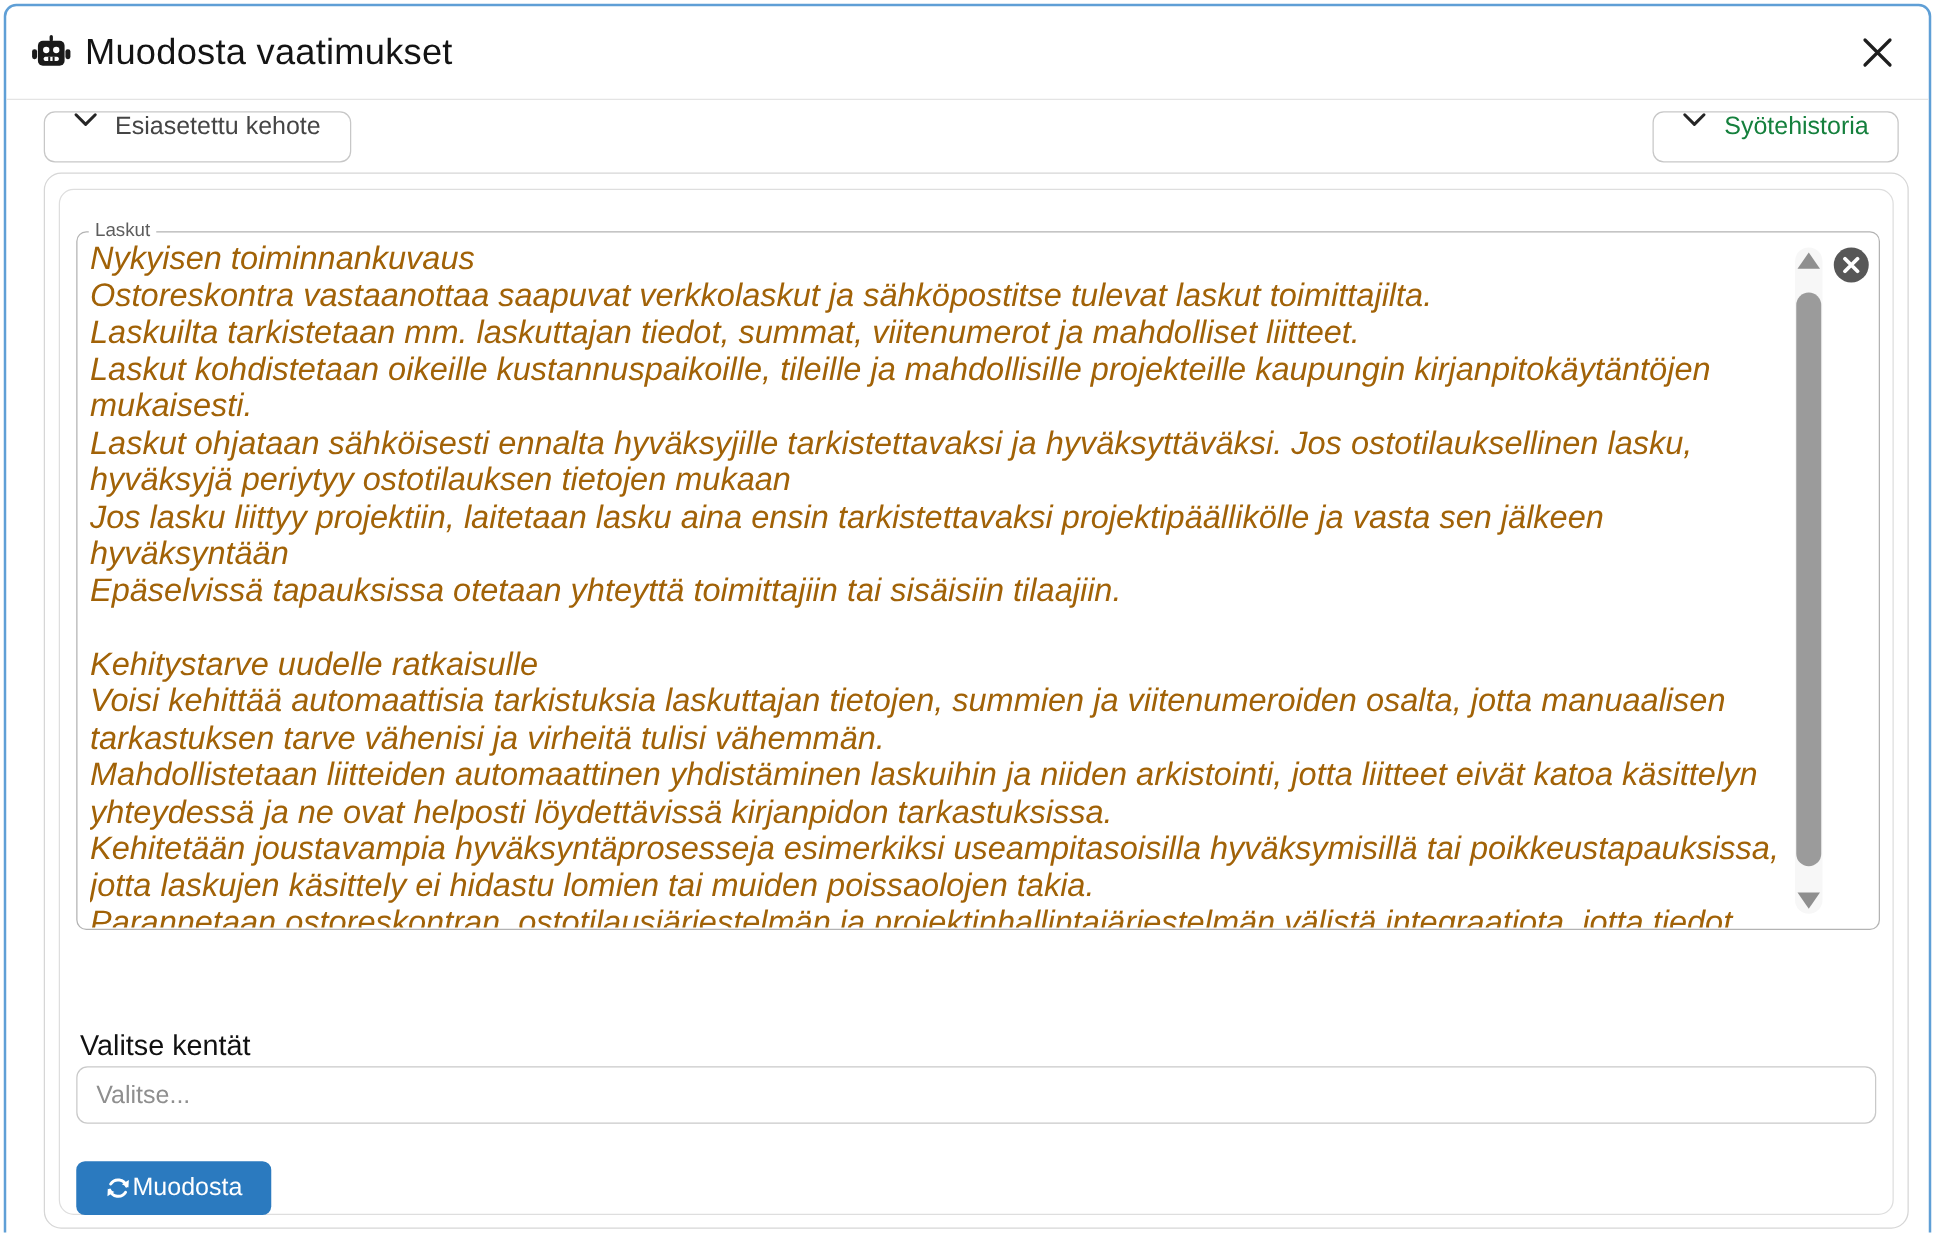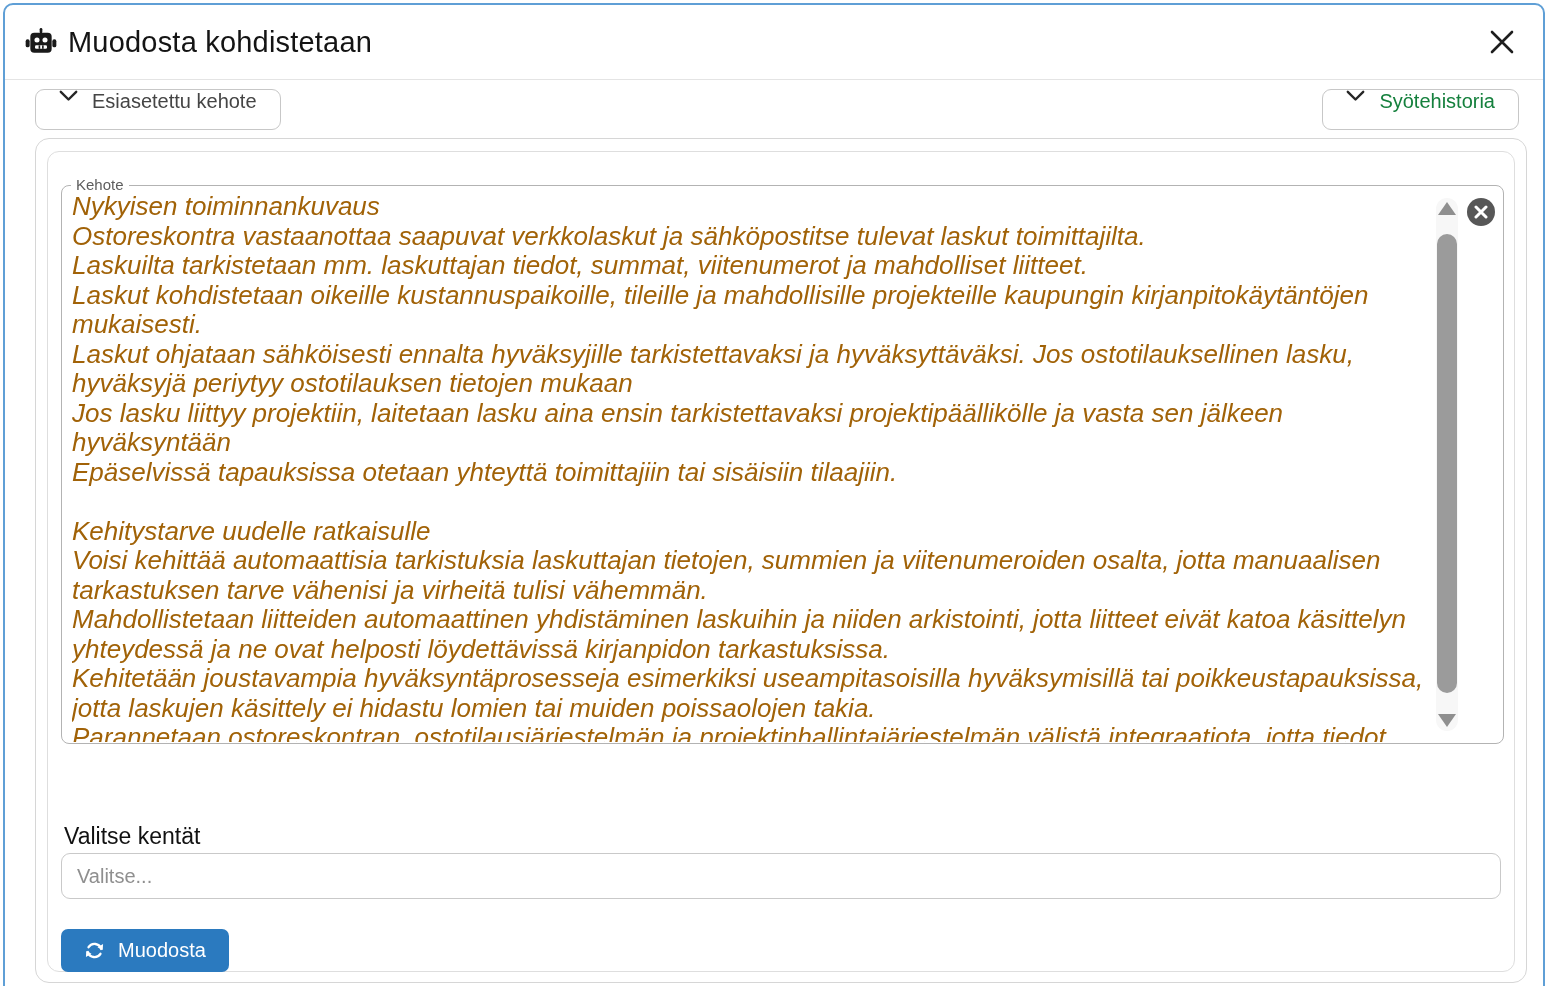--- a/index.html
+++ b/index.html
@@ -69,42 +69,42 @@
   .select-label{position:absolute;left:16px;top:671px;font-size:23px;color:#111;}
   .select-input{
     position:absolute;left:13px;top:701px;width:1440px;height:46px;box-sizing:border-box;
     border:1px solid #c9c9c9;border-radius:9px;font-size:20px;padding:0 15px;color:#15803d;
     font-family:"Liberation Sans",sans-serif;outline:none;
   }
   .select-input::placeholder{color:#8f8f8f;}
   .generate-btn{
     position:absolute;left:13px;top:777px;height:43px;padding:0 23px;
     background:var(--accent,#2b7abf);color:#fff;border:none;border-radius:7px;
-    display:inline-flex;align-items:center;gap:13px;font-size:20px;
+    display:inline-flex;align-items:center;gap:1px;font-size:20px;
     font-family:"Liberation Sans",sans-serif;cursor:pointer;
   }
 </style>
 </head>
 <body>
 
 <div class="dialog">
 
   <div class="header">
     <svg class="robot" viewBox="0 0 24 24" fill="#1a1a1a">
       <rect x="11" y="1.5" width="2" height="4" rx="1"></rect>
       <rect x="0.5" y="10" width="3" height="6" rx="1.4"></rect>
       <rect x="20.5" y="10" width="3" height="6" rx="1.4"></rect>
       <rect x="4" y="5" width="16" height="15" rx="3"></rect>
       <circle cx="9" cy="10.5" r="1.9" fill="#fff"></circle>
       <circle cx="15" cy="10.5" r="1.9" fill="#fff"></circle>
       <rect x="7.5" y="14.5" width="9" height="2.6" rx="1" fill="#fff"></rect>
       <rect x="10.2" y="14.5" width="1.2" height="2.6" fill="#1a1a1a"></rect>
       <rect x="12.8" y="14.5" width="1.2" height="2.6" fill="#1a1a1a"></rect>
     </svg>
-    <span class="title">Muodosta kohdistetaan</span>
+    <span class="title">Muodosta vaatimukset</span>
     <button class="close-btn" aria-label="close">
       <svg width="26" height="26" viewBox="0 0 26 26" fill="none" stroke="#1e1e1e" stroke-width="2.6" stroke-linecap="round">
         <path d="M3 3 L23 23 M23 3 L3 23"></path>
       </svg>
     </button>
   </div>
   <hr class="header-divider">
 
   <div class="toolbar">
     <button class="btn-outline">
@@ -119,21 +119,21 @@
         <path d="M1.8 1.8 L9.5 9.5 L17.2 1.8"></path>
       </svg>
       <span>Syötehistoria</span>
     </button>
   </div>
 
   <div class="groupbox">
     <div class="card">
 
       <div class="fieldset">
-        <span class="fieldset-label">Kehote</span>
+        <span class="fieldset-label">Laskut</span>
         <div class="prompt-text">Nykyisen toiminnankuvaus
 Ostoreskontra vastaanottaa saapuvat verkkolaskut ja sähköpostitse tulevat laskut toimittajilta.
 Laskuilta tarkistetaan mm. laskuttajan tiedot, summat, viitenumerot ja mahdolliset liitteet.
 Laskut kohdistetaan oikeille kustannuspaikoille, tileille ja mahdollisille projekteille kaupungin kirjanpitokäytäntöjen mukaisesti.
 Laskut ohjataan sähköisesti ennalta hyväksyjille tarkistettavaksi ja hyväksyttäväksi. Jos ostotilauksellinen lasku, hyväksyjä periytyy ostotilauksen tietojen mukaan
 Jos lasku liittyy projektiin, laitetaan lasku aina ensin tarkistettavaksi projektipäällikölle ja vasta sen jälkeen hyväksyntään
 Epäselvissä tapauksissa otetaan yhteyttä toimittajiin tai sisäisiin tilaajiin.
 
 Kehitystarve uudelle ratkaisulle
 Voisi kehittää automaattisia tarkistuksia laskuttajan tietojen, summien ja viitenumeroiden osalta, jotta manuaalisen tarkastuksen tarve vähenisi ja virheitä tulisi vähemmän.

